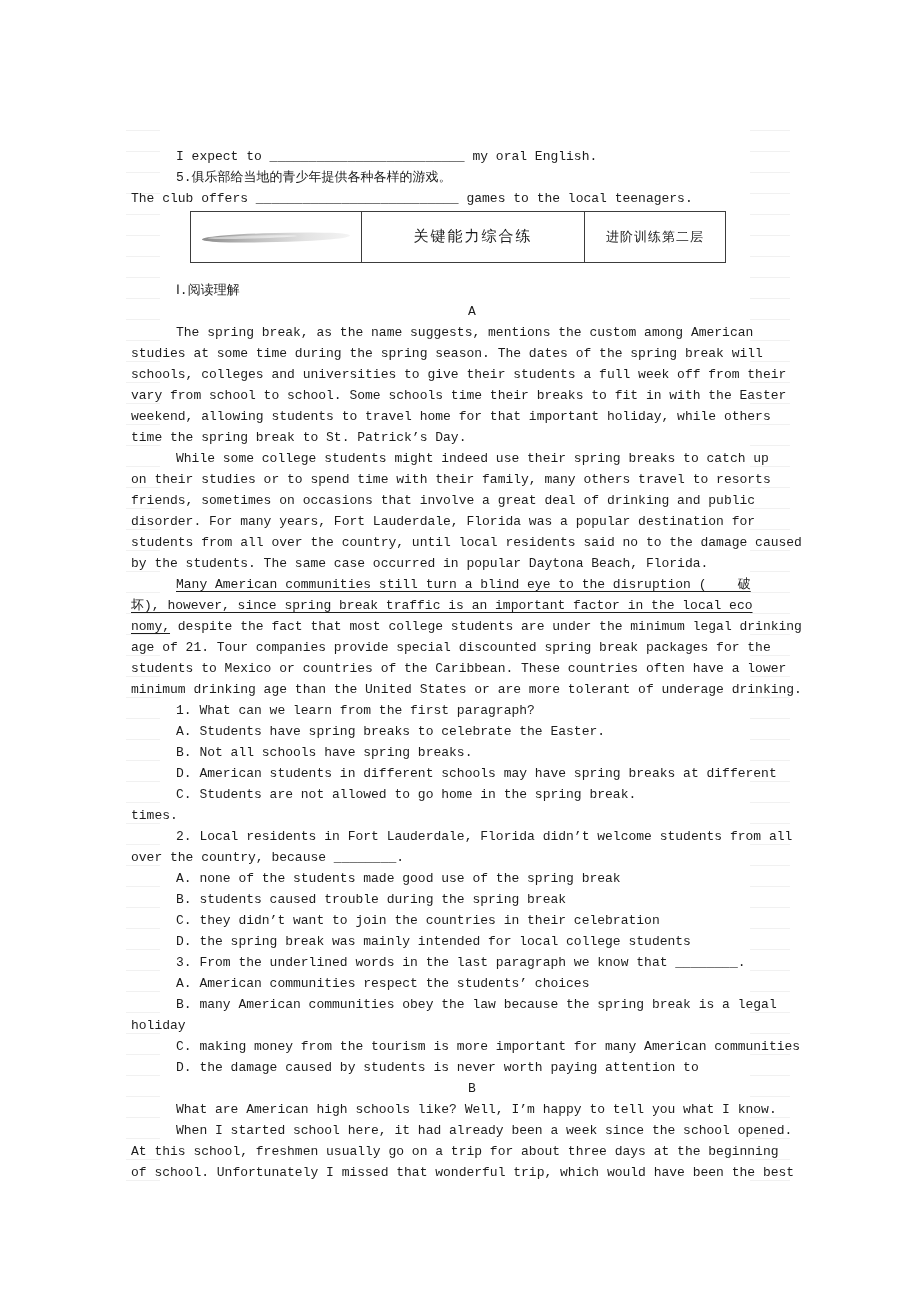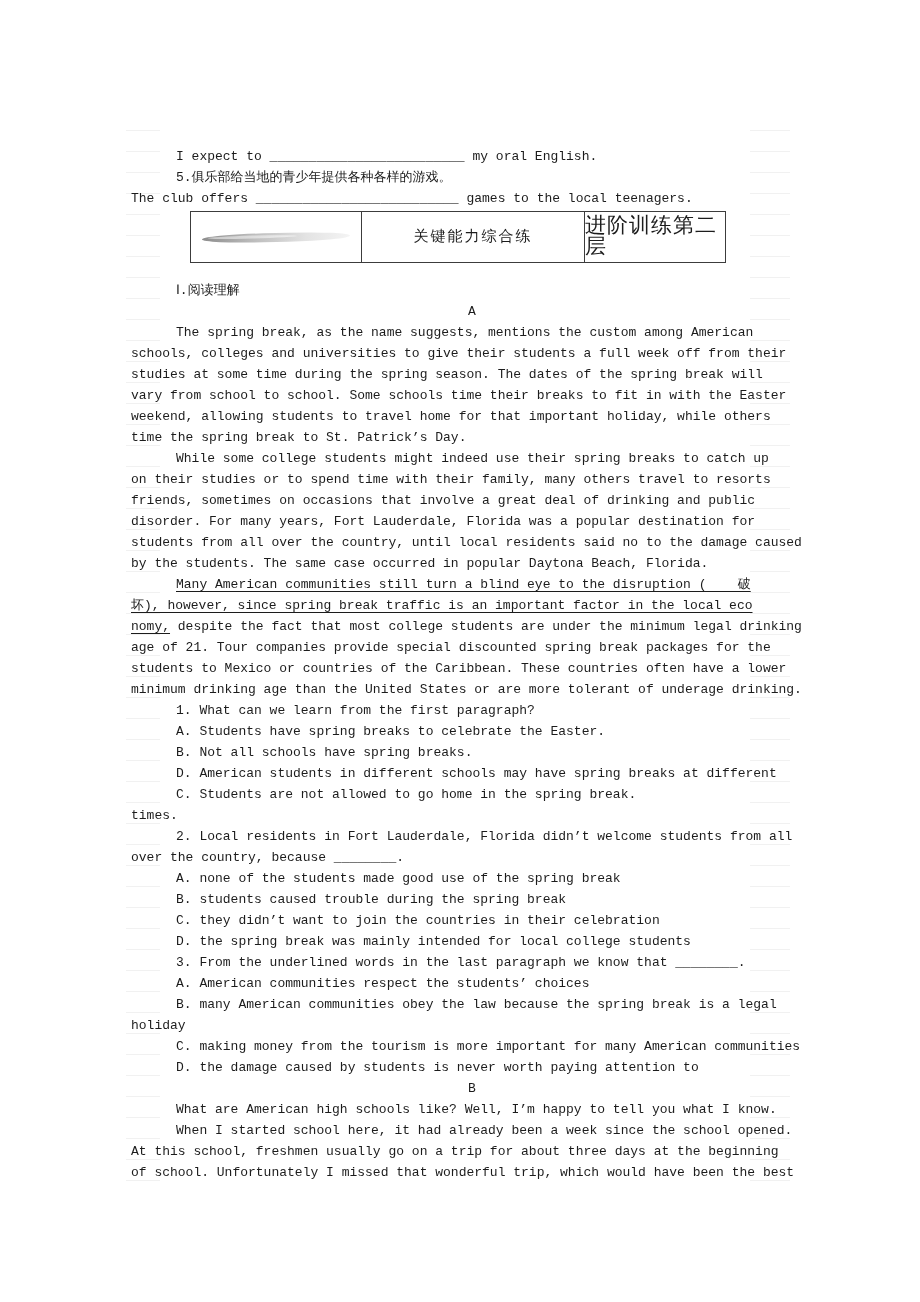--- a/index.html
+++ b/index.html
@@ -18,21 +18,21 @@
 
   
   .banner {
     display:flex; width:536px; height:52px; margin:2px 0 17px 59px;
     border:1px solid #3c3c3c; background:#fff;
   }
   .banner-cell { display:flex; align-items:center; justify-content:center; }
   .banner-cell + .banner-cell { border-left:1px solid #3c3c3c; }
   .banner-left  { width:170px; }
   .banner-center{ width:223px; font-size:15px; letter-spacing:2px; }
-  .banner-right { flex:1; font-size:21px; letter-spacing:1px; }
+  .banner-right { flex:1; font-size:13px; letter-spacing:1px; }
 
   .ribbon {
     width:148px; height:9px; border-radius:50% / 60%;
     background:linear-gradient(90deg,#8d8d8d 0%,#bdbdbd 35%,#e3e3e3 70%,#f4f4f4 100%);
     transform:rotate(-1.5deg);
   }
   .ribbon::after {
     content:""; display:block; width:60%; height:3px; margin:2px 0 0 6px;
     border-radius:50%; background:linear-gradient(90deg,#c9c9c9,#f1f1f1);
   }
@@ -64,22 +64,22 @@
       <div class="ribbon"></div>
     </div>
     <div class="banner-cell banner-center">关键能力综合练</div>
     <div class="banner-cell banner-right">进阶训练第二层</div>
   </div>
 
   <div id="body-text">
       <div class="doc-line indent"><span>Ⅰ.阅读理解</span></div>
       <div class="doc-line center"><span>A</span></div>
       <div class="doc-line indent"><span>The spring break, as the name suggests, mentions the custom among American</span></div>
+      <div class="doc-line"><span>studies at some time during the spring season. The dates of the spring break will</span></div>
       <div class="doc-line"><span>schools, colleges and universities to give their students a full week off from their</span></div>
-      <div class="doc-line"><span>studies at some time during the spring season. The dates of the spring break will</span></div>
       <div class="doc-line"><span>vary from school to school. Some schools time their breaks to fit in with the Easter</span></div>
       <div class="doc-line"><span>weekend, allowing students to travel home for that important holiday, while others</span></div>
       <div class="doc-line"><span>time the spring break to St. Patrick’s Day.</span></div>
       <div class="doc-line indent"><span>While some college students might indeed use their spring breaks to catch up</span></div>
       <div class="doc-line"><span>on their studies or to spend time with their family, many others travel to resorts</span></div>
       <div class="doc-line"><span>friends, sometimes on occasions that involve a great deal of drinking and public</span></div>
       <div class="doc-line"><span>disorder. For many years, Fort Lauderdale, Florida was a popular destination for</span></div>
       <div class="doc-line"><span>students from all over the country, until local residents said no to the damage caused</span></div>
       <div class="doc-line"><span>by the students. The same case occurred in popular Daytona Beach, Florida.</span></div>
       <div class="doc-line indent"><span class="u">Many American communities still turn a blind eye to the disruption (    破</span></div>

